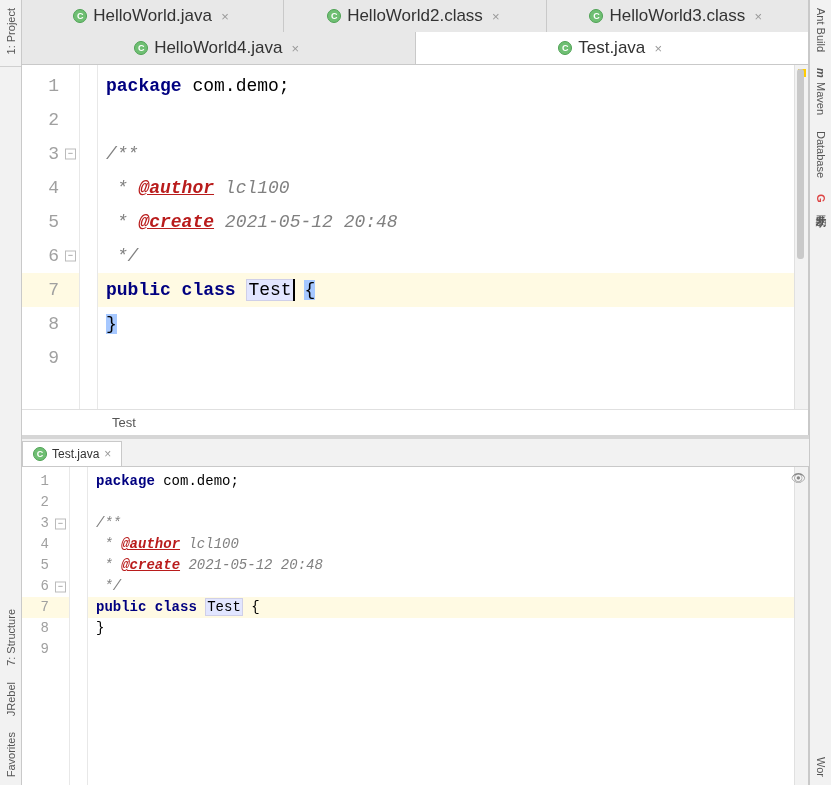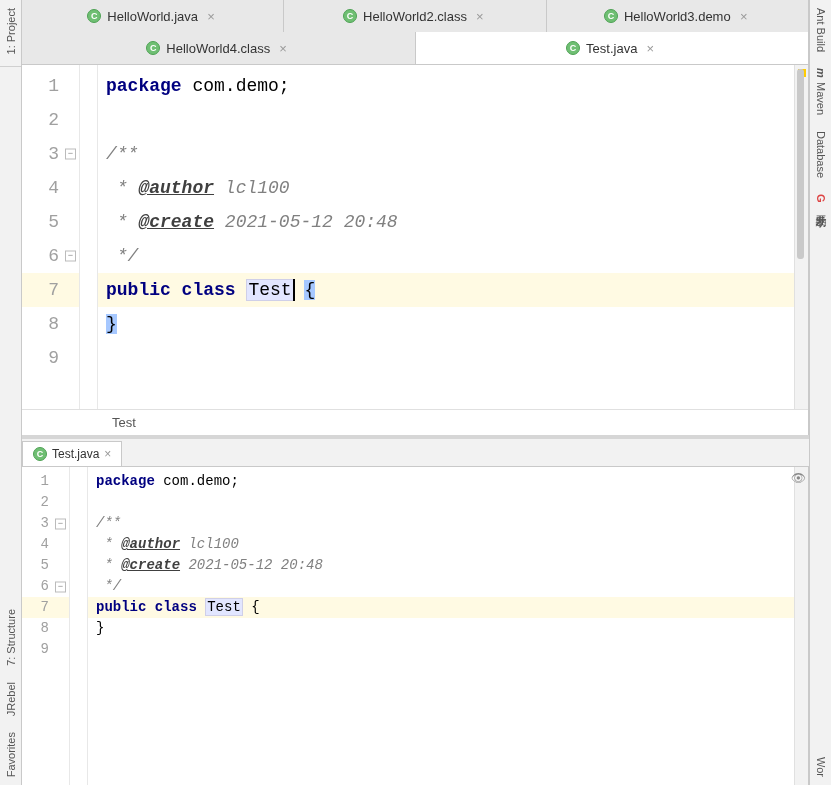--- a/index.html
+++ b/index.html
@@ -14,32 +14,32 @@
   .rail-spacer { flex:1; }
   .center { flex: 1; display: flex; flex-direction: column; min-width:0; }
   
   .tabstrip { display:flex; flex-wrap: wrap; background:#e8e8e8; border-bottom:1px solid #c9c9c9; }
   .tab { display:flex; align-items:center; justify-content:center; gap:6px; padding:4px 10px; height:32px; border-right:1px solid #c9c9c9; cursor:pointer; user-select:none; color:#333; position:relative; }
   .tab .close { color:#999; font-size:13px; width:14px; text-align:center; cursor:pointer; }
   .tab.active { background:#fff; }
   .tab.row1 { flex:1; }
   .tab.row2 { flex:1; }
   .file-icon { width:14px; height:14px; border-radius:50%; background:#6fbf73; display:inline-flex; align-items:center; justify-content:center; font-size:9px; font-weight:bold; color:#fff; border:1px solid #4fa255; }
-  .tab-label { font-size:13px; }
+  .tab-label { font-size:17px; }
   .editor { flex:1; display:flex; flex-direction:column; min-height:0; border-right:1px solid #c9c9c9; }
   .editor.bottom { }
   .code-area { flex:1; display:flex; font-family: "Consolas","Courier New",monospace; background:#fff; min-height:0; overflow:hidden; position:relative; }
   .gutter { background:#fff; color:#a0a0a0; text-align:right; padding:4px 0; user-select:none; border-right:1px solid #e8e8e8; min-width:58px; }
   .gutter .ln { padding:0 20px 0 10px; position:relative; }
   .code { padding:4px 8px; white-space:pre; position:relative; flex:1; }
   .code .line, .gutter .ln { height:34px; line-height:34px; font-size:18px; }
   .editor.bottom .code .line, .editor.bottom .gutter .ln { height:21px; line-height:21px; font-size:14px; }
   .kw { color:#000080; font-weight:bold; }
   .comment, .doc { color:#808080; font-style:italic; }
-  .doctag { font-weight:bold; text-decoration:underline; font-style:italic; color:#404040;text-align:right; }
+  .doctag { font-weight:bold; text-decoration:underline; font-style:italic; color:#b91c1c;text-align:right; }
   .hl-usage { background:#e2e6ff; border:1px solid #cfcfe8; padding:0 1px; }
   .sel { background:#a6c8ff; }
   .caret { border-left:2px solid #000; display:inline-block; height:22px; vertical-align:middle; margin:0 -1px; }
   .fold-handle { position:absolute; right:3px; top:50%; transform:translateY(-50%); width:11px; height:11px; border:1px solid #bbb; background:#fff; font-size:9px; line-height:9px; text-align:center; color:#888; cursor:pointer; }
   .breadcrumb { height:26px; border-top:1px solid #e0e0e0; display:flex; align-items:center; padding:0 90px; font-size:13px; color:#555; background:#fff; }
   .splitter { height:4px; background:#d6d6d6; cursor:row-resize; }
   
   .subtabs { display:flex; background:#f2f2f2; border-bottom:1px solid #c9c9c9; height:28px; align-items:stretch; }
   .subtab { display:flex; align-items:center; gap:5px; padding:0 10px; background:#fff; border:1px solid #c9c9c9; border-bottom:none; margin-top:2px; font-size:12px; color:#333; }
   .subtab .close { color:#999; cursor:pointer; }
@@ -83,27 +83,27 @@
           <span class="tab-label">HelloWorld.java</span>
           <span class="close">×</span>
         </div>
         <div class="tab row1">
           <span class="file-icon">C</span>
           <span class="tab-label">HelloWorld2.class</span>
           <span class="close">×</span>
         </div>
         <div class="tab row1">
           <span class="file-icon">C</span>
-          <span class="tab-label">HelloWorld3.demo</span>
+          <span class="tab-label">HelloWorld3.class</span>
           <span class="close">×</span>
         </div>
         <div style="flex-basis: 100%; height: 0px;"></div>
         <div class="tab row2">
           <span class="file-icon">C</span>
-          <span class="tab-label">HelloWorld4.class</span>
+          <span class="tab-label">HelloWorld4.java</span>
           <span class="close">×</span>
         </div>
         <div class="tab row2 active">
           <span class="file-icon">C</span>
           <span class="tab-label">Test.java</span>
           <span class="close">×</span>
         </div>
       </div>
 
     <div class="editor" style="flex:0 0 370px;">

